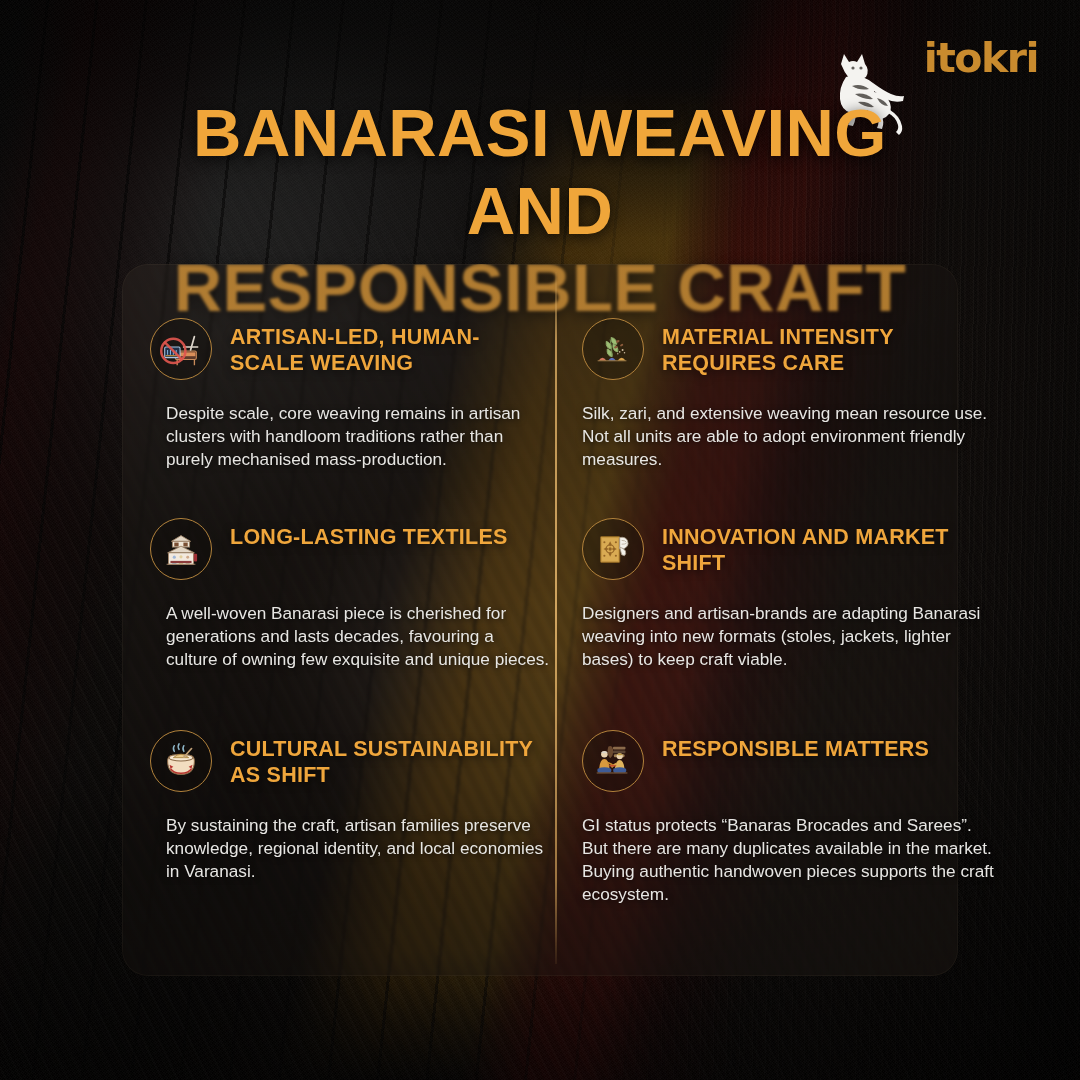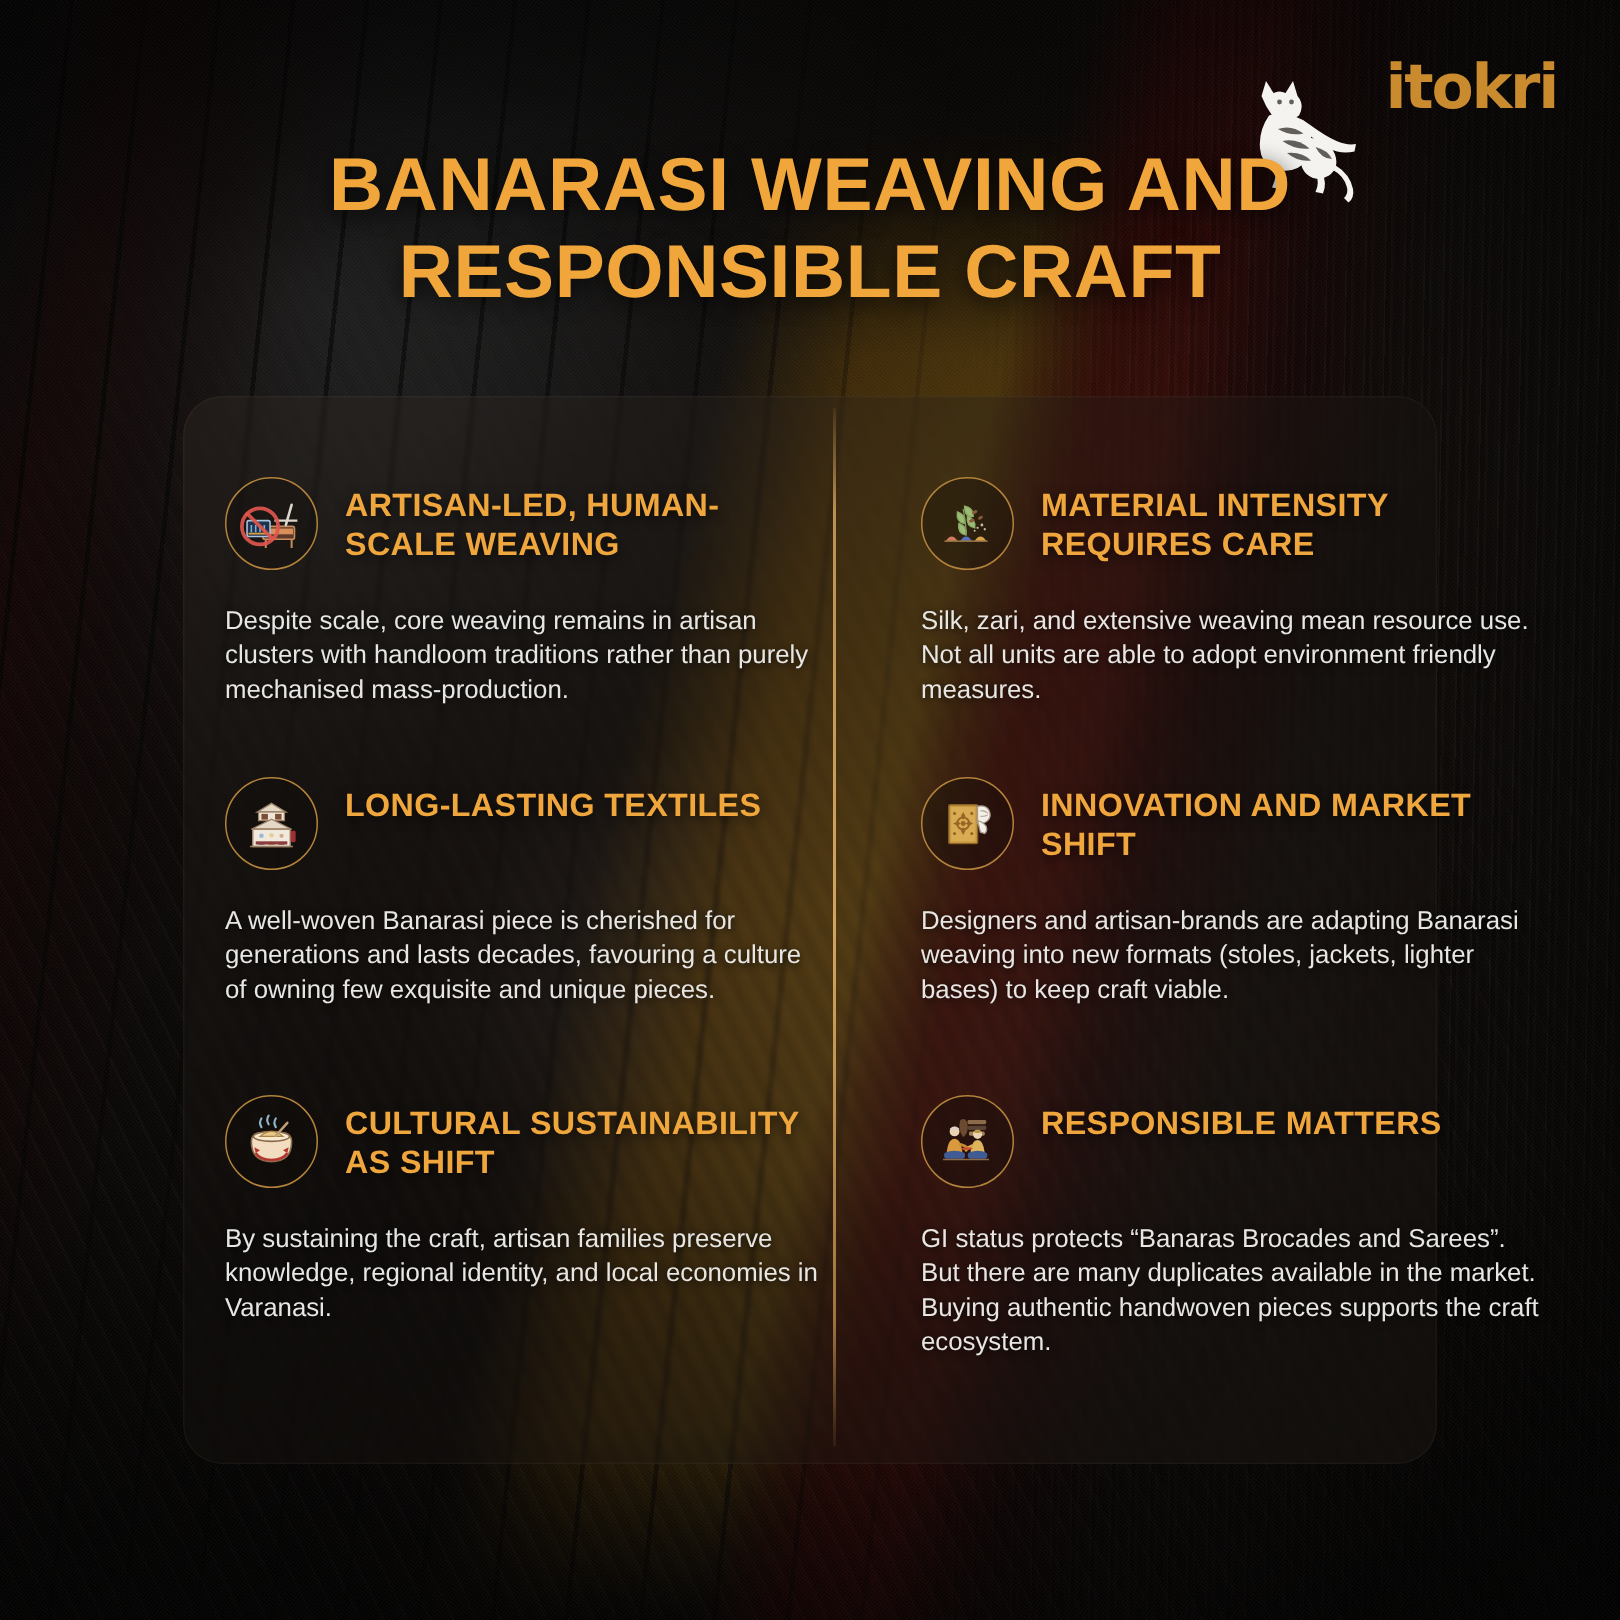--- a/index.html
+++ b/index.html
@@ -117,21 +117,21 @@
     color:#C98B2E; line-height:1;
     font-family:"DejaVu Sans", sans-serif;
   }
 
   .cat-mark { position:absolute; left:822px; top:52px; width:96px; height:86px; }
 
   .title {
     position:absolute; left:0; top:94px; width:1080px;
     text-align:center;
     color:#F0A63A;
-    font-size:50px; font-weight:700; line-height:1.16;
+    font-size:67px; font-weight:700; line-height:1.16;
     letter-spacing:.4px;
     text-shadow:0 3px 14px rgba(0,0,0,.72);
     padding:0 118px;
   }
 
   
   .panel {
     position:absolute;
     left:122px; top:264px;
     width:836px; height:712px;
@@ -179,30 +179,30 @@
   .card-body {
     margin-top:22px;
     color:#E7E6E3;
     font-size:17.2px; line-height:1.33;
     font-weight:400;
     text-shadow:0 1px 6px rgba(0,0,0,.75);
   }
 
   
   .col-l { left:150px; }
-  .col-r { left:614px; }
+  .col-r { left:582px; }
   .w-l { width:400px; }
   .w-r { width:412px; }
   .row-1 { top:318px; }
   .row-2 { top:518px; }
   .row-3 { top:730px; }
   .row-1r { top:318px; }
   .row-2r { top:518px; }
   .row-3r { top:730px; }
-  .body-l { margin-left:0; }
+  .body-l { margin-left:16px; }
 </style>
 </head>
 <body>
 
 <div id="stage">
 
   <div class="bg-layer bg-base"></div>
   <div class="bg-layer bg-ochre"></div>
   <div class="bg-layer bg-crimson"></div>
   <div class="bg-layer bg-crimson2"></div>

